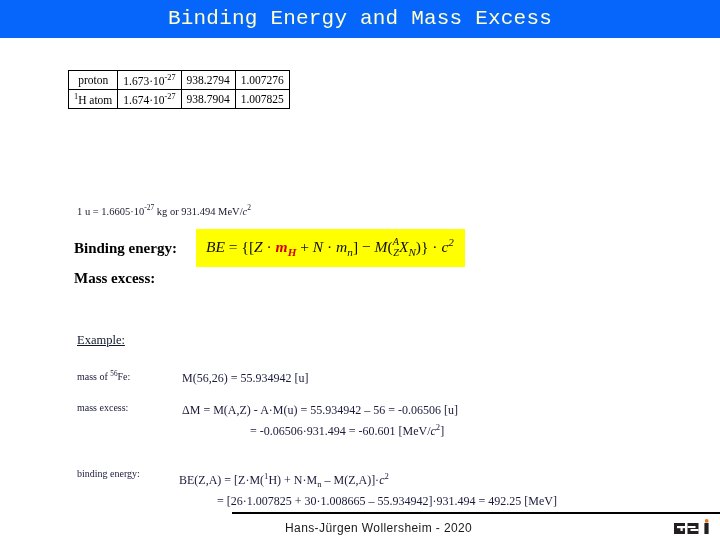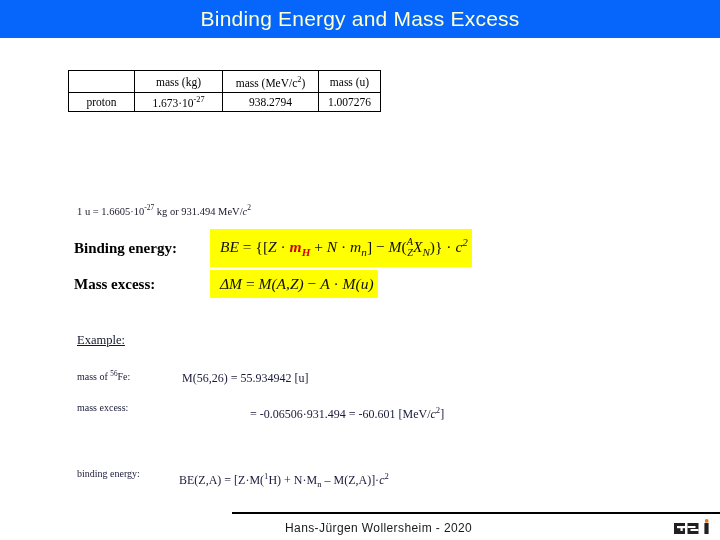--- a/index.html
+++ b/index.html
@@ -22,21 +22,21 @@
     width: 720px;
     height: 38px;
     background: #0666fb;
   }
   .banner-title {
     position: absolute;
     left: 0;
     top: 6px;
     width: 720px;
     text-align: center;
-    font-family: Liberation Sans, sans-serif;
+    font-family: Liberation Mono, monospace;
     font-size: 21px;
     line-height: 25px;
     color: #ffffcc;
     letter-spacing: 0.2px;
     white-space: nowrap;
   }
 
   
   .mass-table {
     position: absolute;
@@ -87,28 +87,27 @@
     font-size: 15px;
     font-weight: bold;
     color: #000000;
     white-space: nowrap;
   }
   #row-be .formula-label { width: 122px; }
   #row-me .formula-label { width: 122px; }
 
   .formula-box {
     background: #ffff00;
-    padding: 4px 4px 5px 10px;
+    padding: 4px 11px 5px 10px;
     font-family: "Liberation Serif", serif;
     font-size: 15.5px;
     font-style: italic;
     color: #111111;
     white-space: nowrap;
     line-height: 19px;
-    margin-left: 14px;
   }
   .formula-box .red {
     color: #d40000;
     font-weight: bold;
   }
   .formula-box .upr { font-style: normal; }
   .nuc {
     display: inline-block;
     vertical-align: middle;
     font-size: 0.66em;
@@ -185,66 +184,65 @@
   }
 </style>
 </head>
 <body>
 
 <div class="banner"></div>
 <div class="banner-title">Binding Energy and Mass Excess</div>
 
 <table class="mass-table">
   <tbody>
-    <tr class="head">
-      <td class="col-label"></td>
-      <td class="col-kg">mass (kg)</td>
-      <td class="col-mev"><span>mass (MeV/c</span><sup>2</sup><span>)</span></td>
-      <td class="col-u">mass (u)</td>
-    </tr>
 
 
     <tr>
       <td>proton</td>
       <td><span>1.673·10</span><sup>-27</sup></td>
       <td>938.2794</td>
       <td>1.007276</td>
     </tr>
 
 
+    <tr>
+      <td><sup>1</sup><span>H atom</span></td>
+      <td><span>1.674·10</span><sup>-27</sup></td>
+      <td>938.7904</td>
+      <td>1.007825</td>
+    </tr>
   </tbody>
 </table>
 
 <div class="unit-note"><span>1 u = 1.6605·10</span><sup>-27</sup><span> kg   or   931.494 MeV/</span><i>c</i><sup>2</sup></div>
 
 <div class="formula-row" id="row-be">
   <div class="formula-label">Binding energy:</div>
   <div class="formula-box"><span>BE</span><span class="upr"> = </span><span class="upr">{[</span><span>Z</span><span class="upr"> · </span><span class="red"><span>m</span><sub>H</sub></span><span class="upr"> + </span><span>N</span><span class="upr"> · </span><span>m</span><sub>n</sub><span class="upr">]</span><span class="upr"> − </span><span>M</span><span class="upr">(</span><span class="nuc"><span>A</span><span>Z</span></span><span>X</span><sub>N</sub><span class="upr">)</span><span class="upr">}</span><span class="upr"> · </span><span>c</span><sup>2</sup></div>
 </div>
 
 <div class="formula-row" id="row-me">
   <div class="formula-label">Mass excess:</div>
-  <div class="formula-box"><span>ΔM</span><span class="upr"> = </span><span>M(A,Z)</span><span class="upr"> − </span><span>A</span><span class="upr"> · </span><span>M(u)</span></div>
 </div>
 
 <div class="example-heading">Example:</div>
 
 <div class="ex-block" id="ex-mass">
   <div class="ex-label"><span>mass of </span><sup>56</sup><span>Fe:</span></div>
   <div class="ex-content">M(56,26) = 55.934942 [u]</div>
 </div>
 
 <div class="ex-block" id="ex-excess">
   <div class="ex-label">mass excess:</div>
-  <div class="ex-content"><span class="indent"><span>= -0.06506·931.494 = -60.601 [MeV/</span><i>c</i><sup>2</sup><span>]</span></span></div>
+  <div class="ex-content"><span>ΔM = M(A,Z) - A·M(u) = 55.934942 – 56 = -0.06506 [u]</span><span class="indent"><span>= -0.06506·931.494 = -60.601 [MeV/</span><i>c</i><sup>2</sup><span>]</span></span></div>
 </div>
 
 <div class="ex-block" id="ex-binding">
   <div class="ex-label">binding energy:</div>
-  <div class="ex-content"><span>BE(Z,A) = [Z·M(</span><sup>1</sup><span>H) + N·M</span><sub>n</sub><span> – M(Z,A)]·</span><i>c</i><sup>2</sup></div>
+  <div class="ex-content"><span>BE(Z,A) = [Z·M(</span><sup>1</sup><span>H) + N·M</span><sub>n</sub><span> – M(Z,A)]·</span><i>c</i><sup>2</sup><span class="indent">= [26·1.007825 + 30·1.008665 – 55.934942]·931.494 = 492.25 [MeV]</span></div>
 </div>
 
 <div class="footer-rule"></div>
 <div class="footer-text">Hans-Jürgen Wollersheim - 2020</div>
 <svg class="gsi-logo" viewBox="0 0 40 16">
   <rect x="0" y="4" width="11" height="11" fill="#231f20"></rect>
   <rect x="3" y="7" width="8" height="2.2" fill="#ffffff"></rect>
   <rect x="6.5" y="7" width="2.2" height="5" fill="#ffffff"></rect>
   <rect x="13.5" y="4" width="11" height="11" fill="#231f20"></rect>
   <rect x="13.5" y="7" width="8" height="2" fill="#ffffff"></rect>

